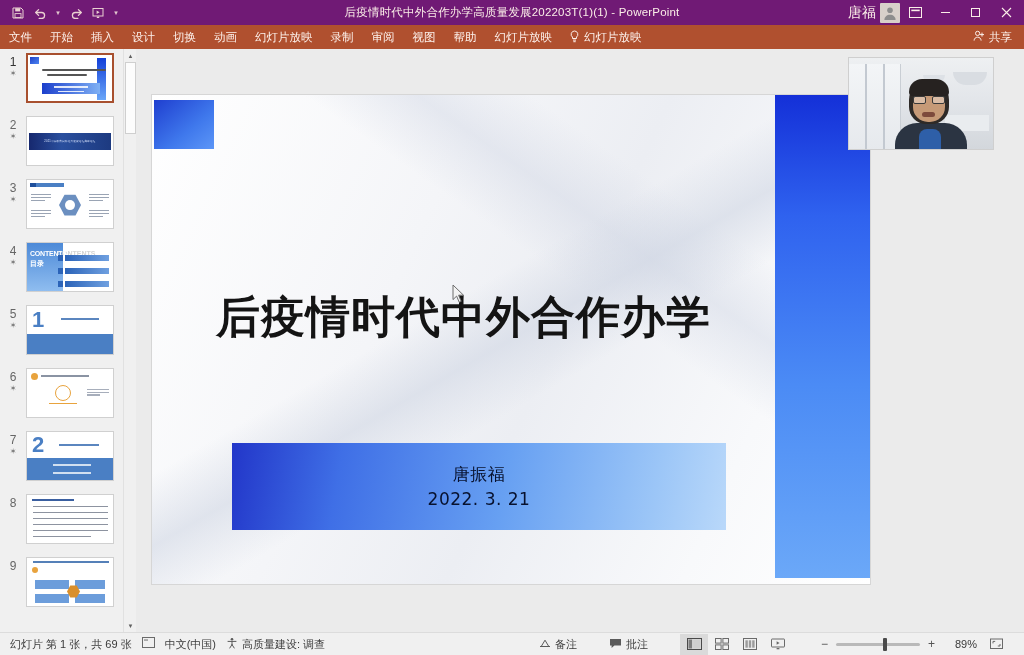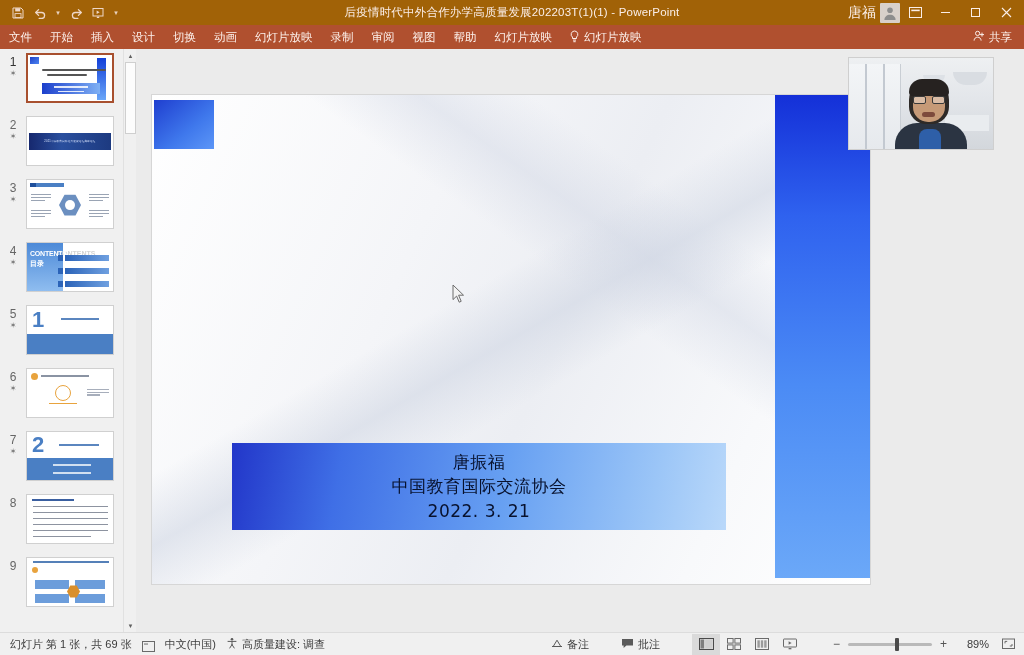--- a/index.html
+++ b/index.html
@@ -7,21 +7,21 @@
     width: 1024px; height: 655px;
     overflow: hidden;
     font-family: "Liberation Sans", "DejaVu Sans", sans-serif;
     background: #e8e8e8;
   }
   #app { position: relative; width: 1024px; height: 655px; }
 
   
   .titlebar {
     position: absolute; top: 0; left: 0; width: 1024px; height: 25px;
-    background: #a16207; color: #f7e6de;
+    background: #701a75; color: #f7e6de;
     display: flex; align-items: center;
   }
   .qat { display: flex; align-items: center; gap: 2px; padding-left: 8px; }
   .qat-btn {
     width: 20px; height: 20px; display: flex; align-items: center; justify-content: center;
     color: #f6e2da; font-size: 11px; opacity: .92;
   }
   .qat-btn svg { display:block; }
   .qat-caret { font-size: 7px; opacity: .85; width: 12px; text-align:center; }
   .title-text {
@@ -228,23 +228,23 @@
 
   
   .cursor { position:absolute; left: 316px; top: 235px; width: 14px; height: 20px; }
 
   
   .statusbar {
     position:absolute; bottom:0; left:0; width:1024px; height:23px;
     background:#f0f0f0; border-top:1px solid #dcdcdc;
     display:flex; align-items:center; font-size:11px; color:#3a3a3a;
   }
-  .sb-left { display:flex; align-items:flex-end; gap:10px; padding-left: 10px; }
+  .sb-left { display:flex; align-items:flex-start; gap:10px; padding-left: 10px; }
   .sb-item { display:flex; align-items:center; gap:4px; white-space:nowrap; }
-  .sb-right { margin-left:auto; display:flex; align-items:center; gap:16px; padding-right:6px; }
+  .sb-right { margin-left:auto; display:flex; align-items:center; gap:16px; padding-right:18px; }
   .sb-btn { display:flex; align-items:center; gap:4px; padding: 0 8px; height: 21px; white-space:nowrap; }
   .view-btns { display:flex; align-items:center; margin-left: 8px; }
   .view-btn { width: 28px; height: 21px; display:flex; align-items:center; justify-content:center; }
   .view-btn.active { background:#dadada; }
   .zoom-ctl { display:flex; align-items:center; gap:5px; margin-left: 10px; }
   .zoom-minus, .zoom-plus { width:13px; text-align:center; color:#555; font-size:12px; }
   .zoom-track { position:relative; width: 84px; height: 3px; background:#b9b9b9; border-radius:2px; }
   .zoom-knob { position:absolute; left: 47px; top: -5px; width:4px; height:13px; background:#4a4a4a; border-radius:1px; }
   .zoom-pct { width: 34px; text-align:right; font-size:11px; color:#3a3a3a; }
   .fit-btn { width:20px; height:20px; display:flex; align-items:center; justify-content:center; margin-left:4px; }
@@ -506,25 +506,25 @@
     </div>
 
     <div class="slidearea">
 
       <div class="slide">
         <div class="slide-bg"></div>
         <div class="deco-tl"></div>
         <div class="deco-right"></div>
 
         <div class="slide-title">
+          <div>后疫情时代中外合作办学</div>
         </div>
 
         <div class="subtitle-box">
           <div>唐振福</div>
-          <div>中国教育国际交流协会</div>
           <div>2022. 3. 21</div>
         </div>
       </div>
 
       <div class="video-overlay">
         <div class="vo-bg"></div>
         <div class="vo-win">
           <i style="left:16px"></i>
             <i style="left:34px"></i>
         </div>

